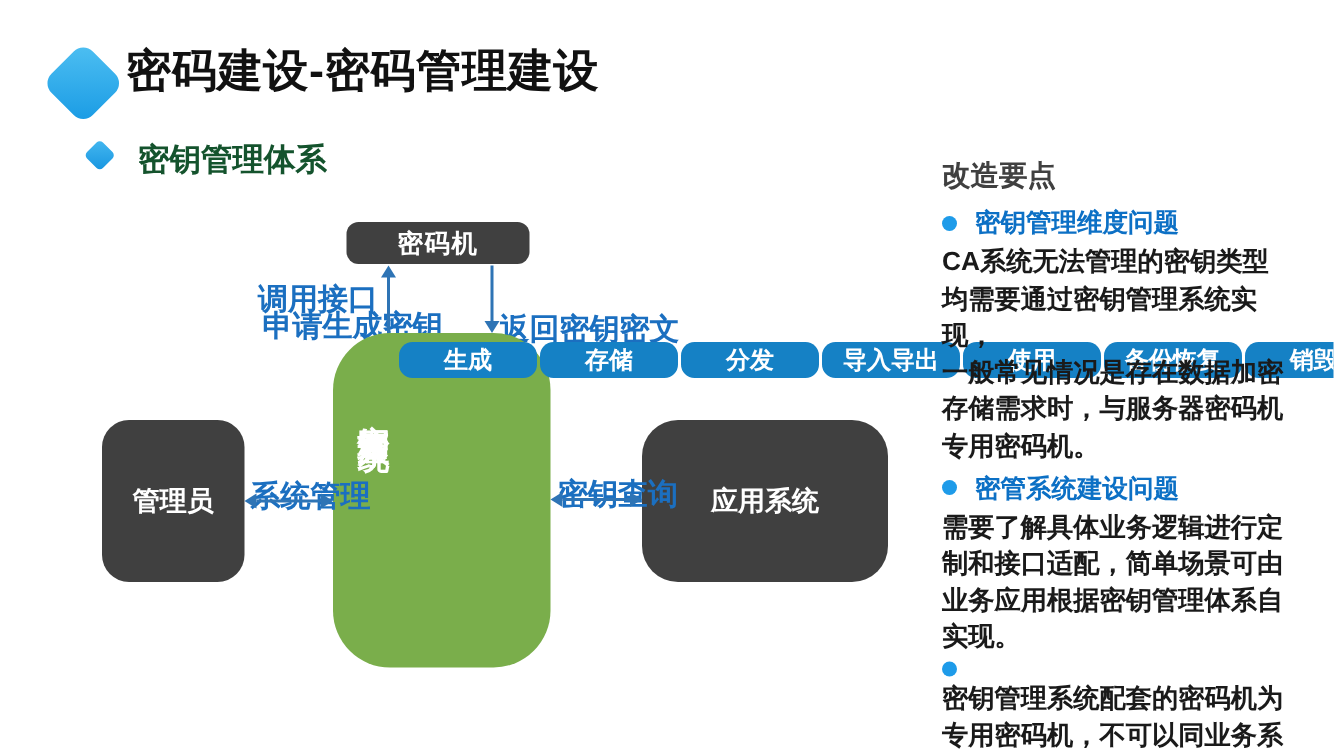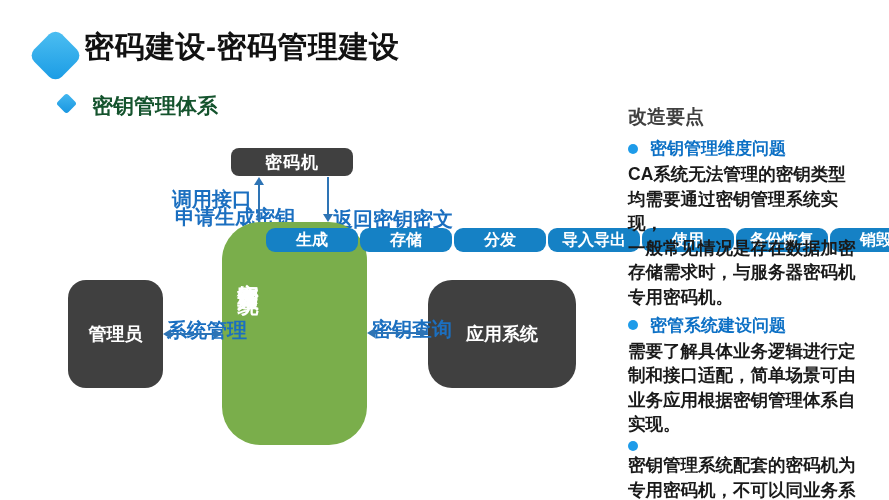--- a/index.html
+++ b/index.html
@@ -29,21 +29,21 @@
     position:absolute; left:92px; top:92px;
     font-size:21px; font-weight:bold; color:#14532d;
   }
   
   .bluebox {
     position:absolute; background:#404040; color:#ffffff; font-weight:bold;
     display:flex; align-items:center; justify-content:center;
   }
   .crypto-machine { left:231px; top:148px; width:122px; height:28px; border-radius:8px; font-size:17px; letter-spacing:1px; }
   .admin-box  { left:68px;  top:280px; width:95px;  height:108px; border-radius:18px; font-size:18px; }
-  .app-box    { left:428px; top:280px; width:148px; height:108px; border-radius:24px; font-size:18px; }
+  .app-box    { left:428px; top:280px; width:164px; height:108px; border-radius:24px; font-size:18px; }
   .green-box {
     position:absolute; left:222px; top:222px; width:145px; height:223px;
     border-radius:38px; background:#7aae4b;
   }
   .kms-vertical {
     position:absolute; left:12px; top:44px;
     writing-mode:vertical-lr; text-orientation:upright;
     color:#ffffff; font-weight:bold; font-size:21px; letter-spacing:2px;
   }
   .func-col {

